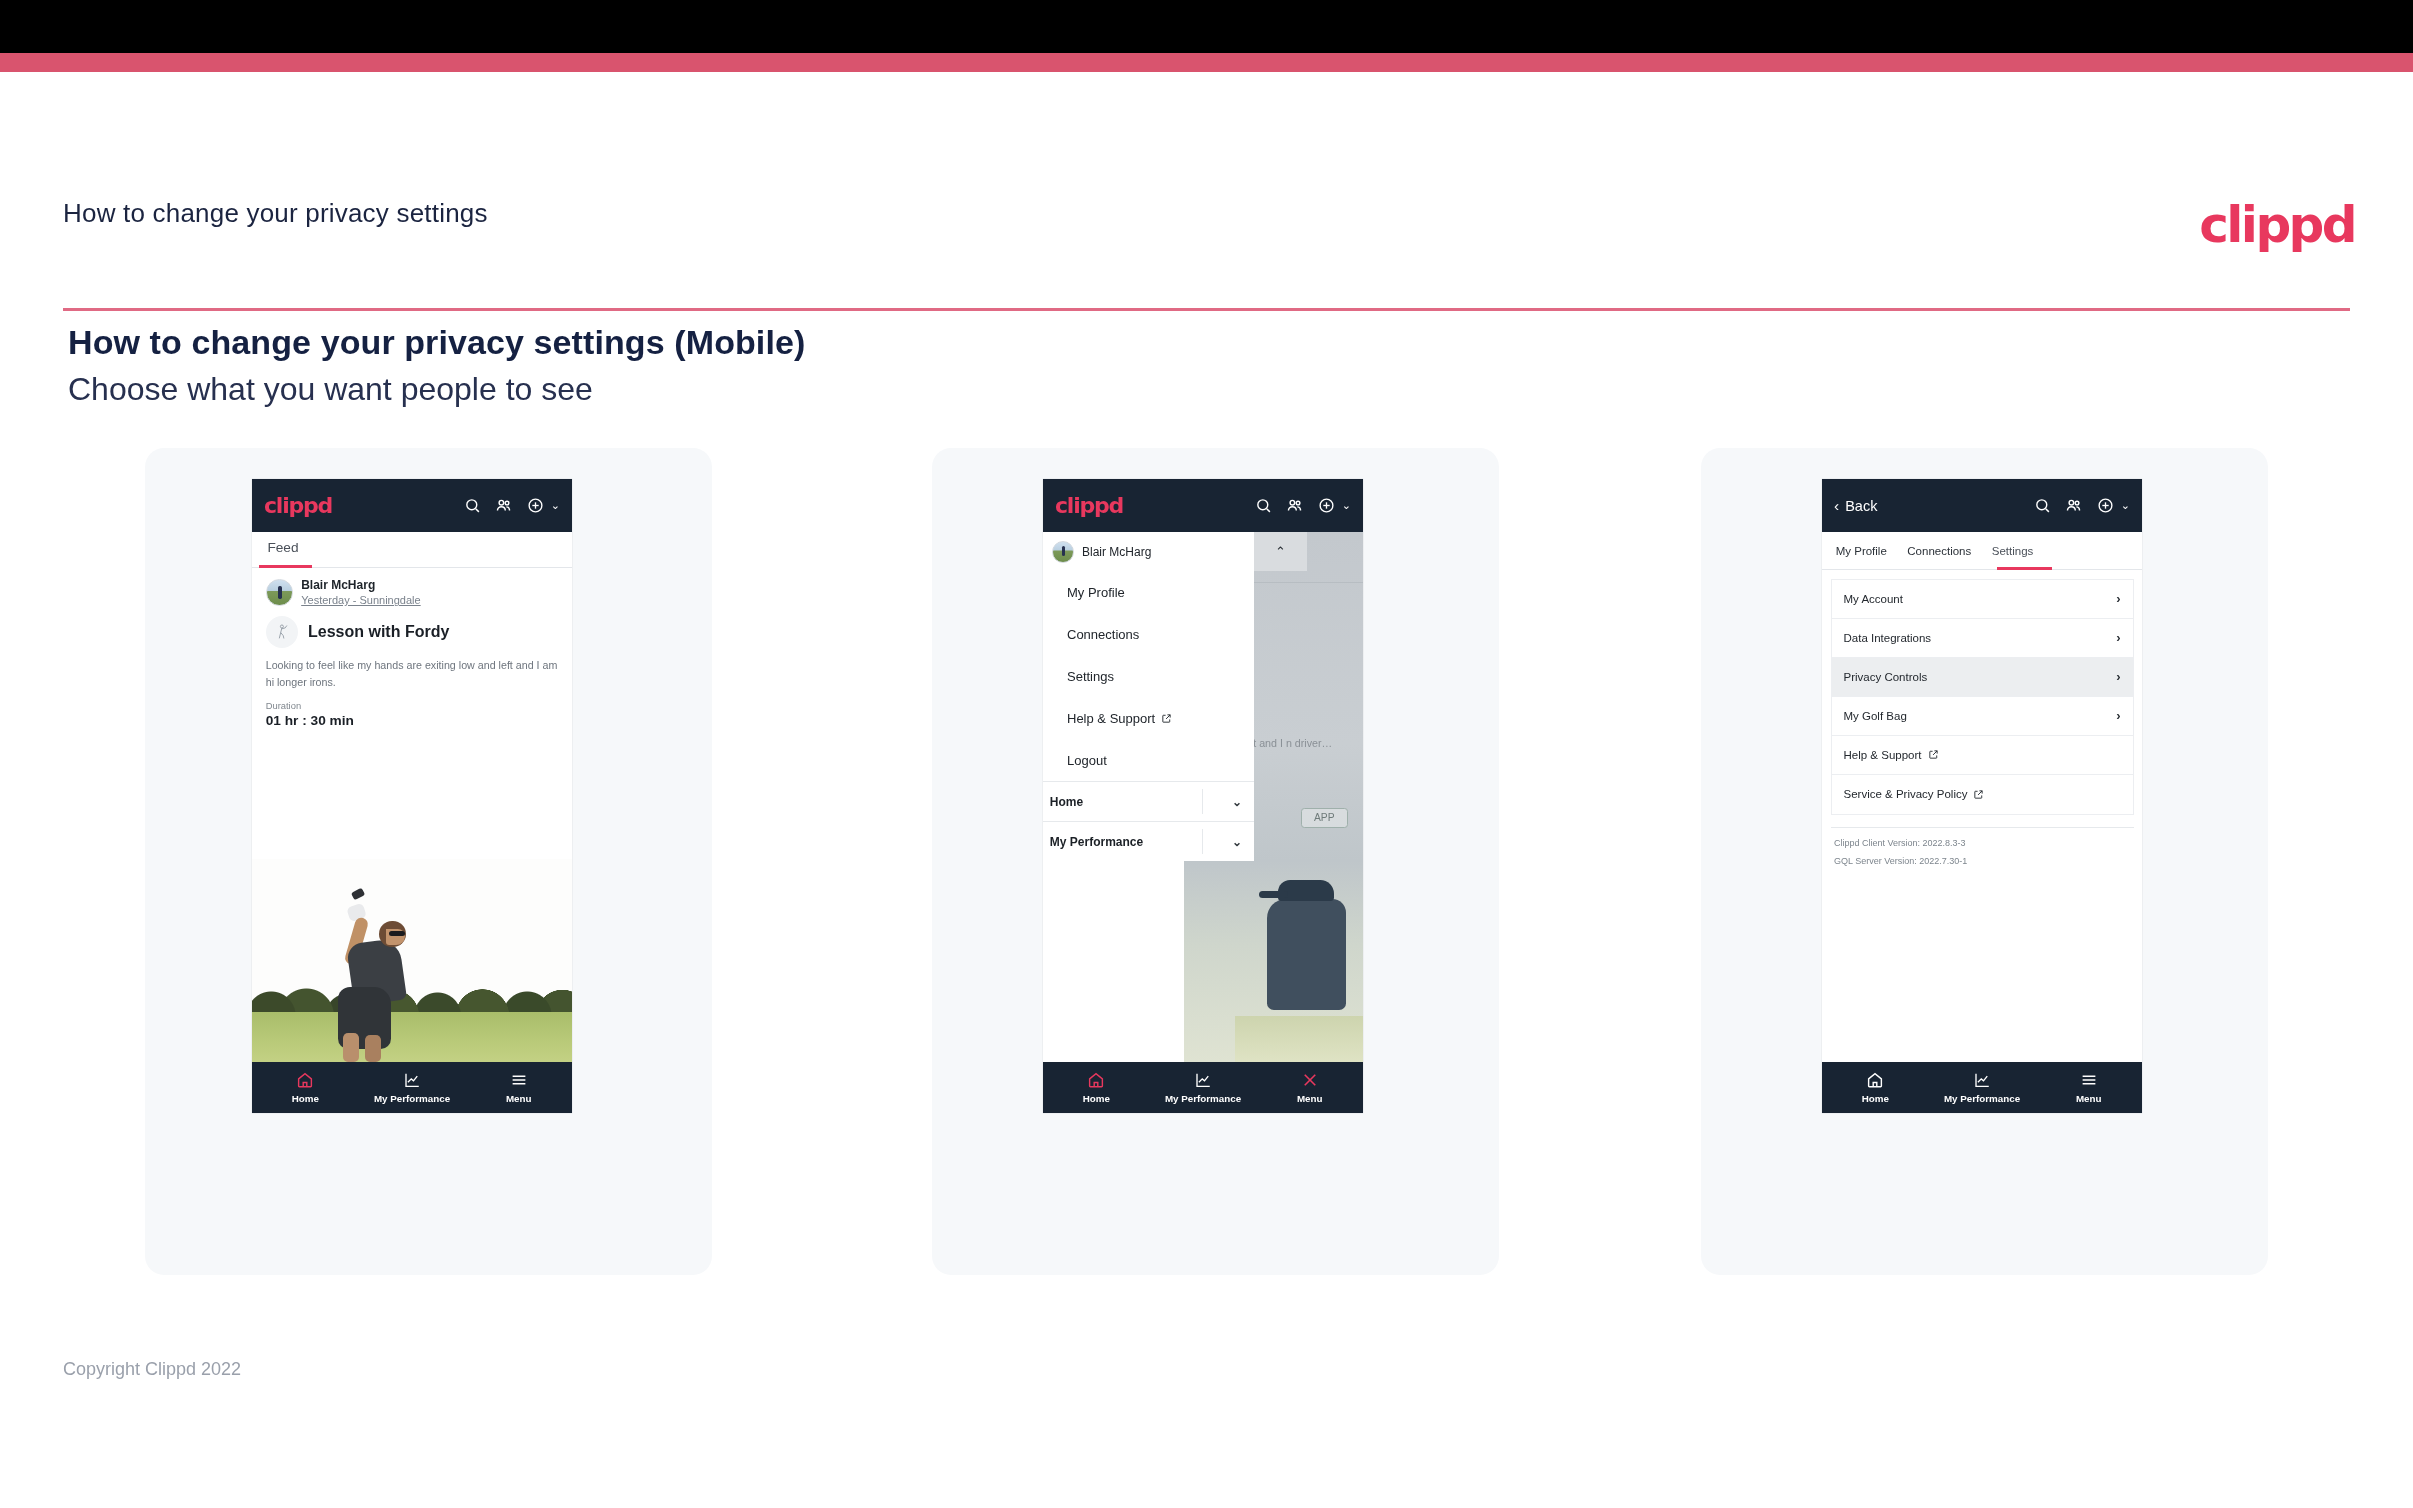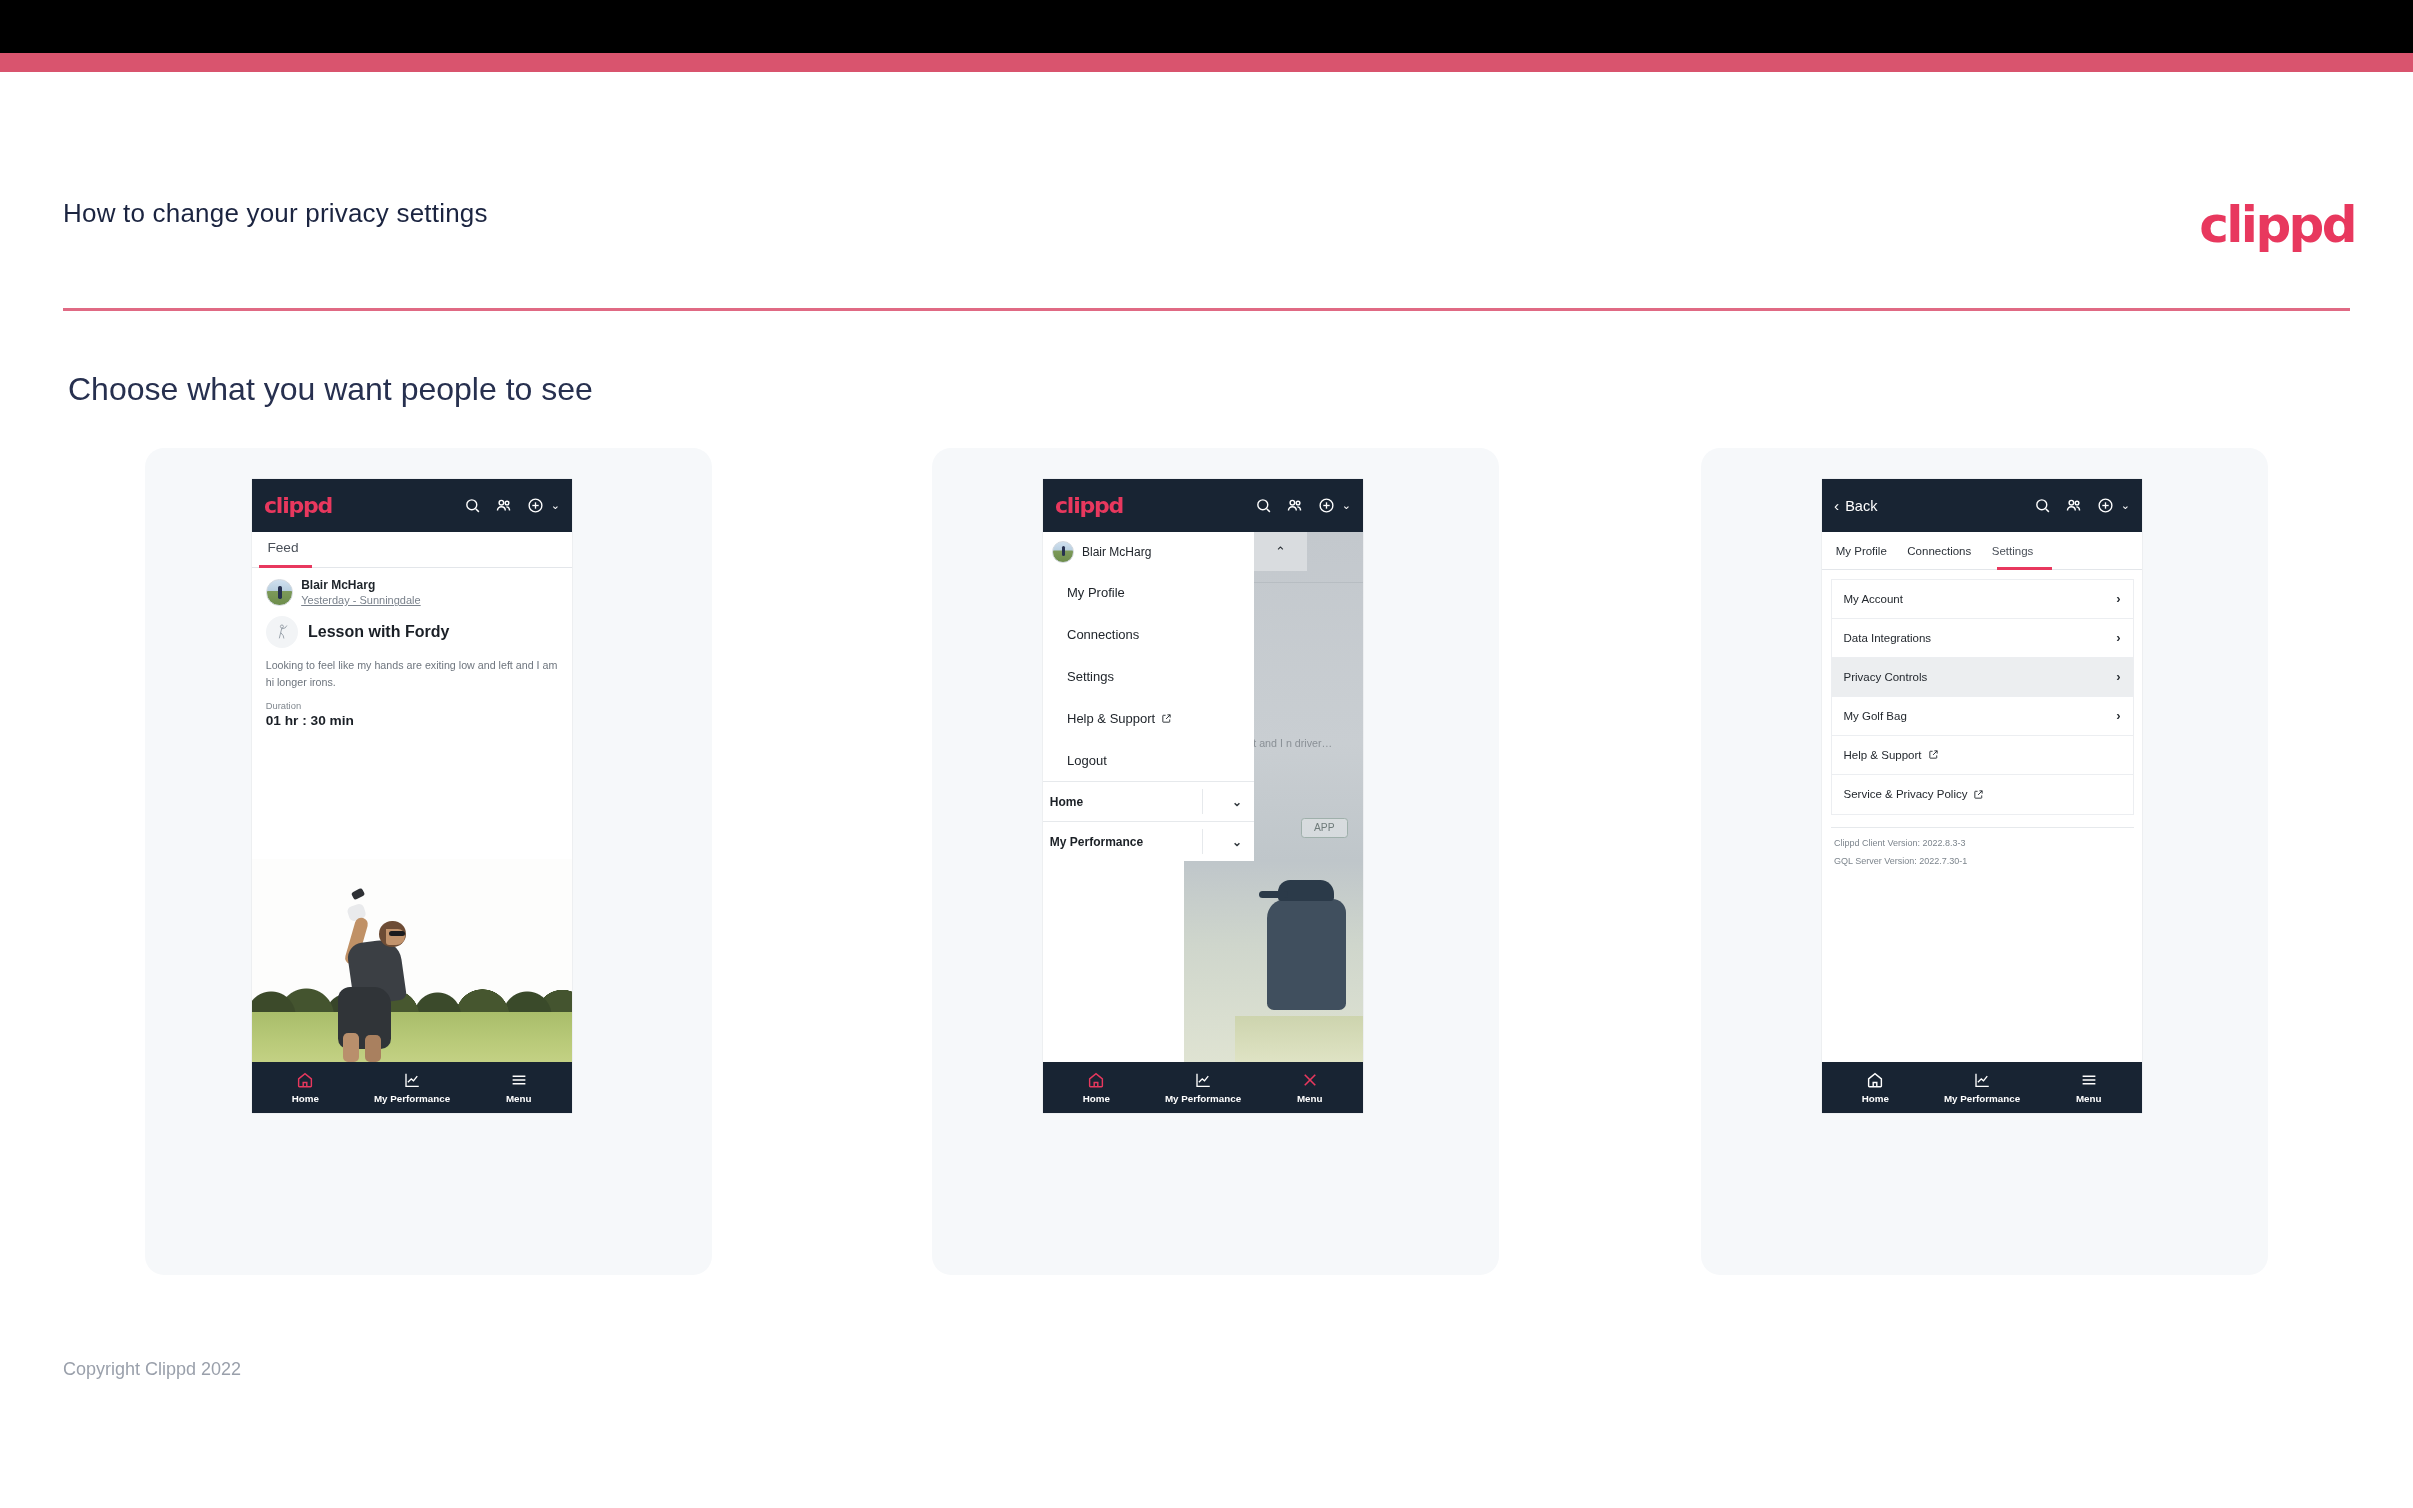--- a/index.html
+++ b/index.html
@@ -168,21 +168,21 @@
   
   .p2-bg { position:absolute; left:0; top:53px; width: 320px; height: 530px; overflow:hidden; background:#fff; }
   .p2-bg-photo {
     position:absolute; right:0; top:0; width: 179px; height: 530px;
     background: linear-gradient(180deg,#c3c8cd 0%, #c9ced2 40%, #bfc6ca 62%, #cfd6cc 78%, #dfe3d2 100%);
     filter: blur(0.2px);
   }
   .p2-bg-line { position:absolute; right:0; top:50px; width:179px; height:0.9px; background:#b7bdc2; }
   .p2-bg-text { position:absolute; right: 6.8px; top: 203px; width: 103px; text-align:left; font-size: 10.7px; color:#8a9096; line-height:1.6; }
   .p2-app-chip {
-    position:absolute; right: 15.4px; top: 286px; padding: 3.4px 12px;
+    position:absolute; right: 15.4px; top: 276px; padding: 3.4px 12px;
     border: 0.9px solid #9fb0ab; border-radius: 3.4px; color:#6f7b7a; font-size: 10.3px;
     background: rgba(255,255,255,.35);
   }
   .p2-bg-golfer { position:absolute; right: 0px; bottom: 0; width: 128px; height: 197px; }
   .p2-bg-golfer .cap { position:absolute; right: 29px; top: 15.4px; width: 56px; height: 20.5px; background:#2b3a49; border-radius: 12px 13.7px 3.4px 3.4px; }
   .p2-bg-golfer .cap:after { content:""; position:absolute; left:-19px; top: 11px; width: 29px; height: 6.8px; background:#2b3a49; border-radius: 5.1px; }
   .p2-bg-golfer .body2 { position:absolute; right: 17px; top: 34px; width: 79px; height: 111px; background:#404f5e; border-radius: 19px 13.7px 6.8px 6.8px; }
   .p2-bg-golfer .grass { position:absolute; left:0; bottom:0; width:100%; height: 46px; background: linear-gradient(180deg,#cdd4ae 0%,#dfe3c4 100%); }
 
   .drawer {
@@ -239,20 +239,21 @@
 
   <div class="topbar-black"></div>
   <div class="topbar-pink"></div>
 
   <div class="header">
     <div class="header-title">How to change your privacy settings</div>
     <div class="brand-logo">clippd</div>
     <div class="header-rule"></div>
   </div>
 
+  <div class="slide-title">How to change your privacy settings (Mobile)</div>
   <div class="slide-subtitle">Choose what you want people to see</div>
 
   <div class="cards">
 
     <div class="card card-1">
       <div class="phone p1">
 
         <div class="appbar">
           <div class="appbar-logo">clippd</div>
           <div class="appbar-icons">

